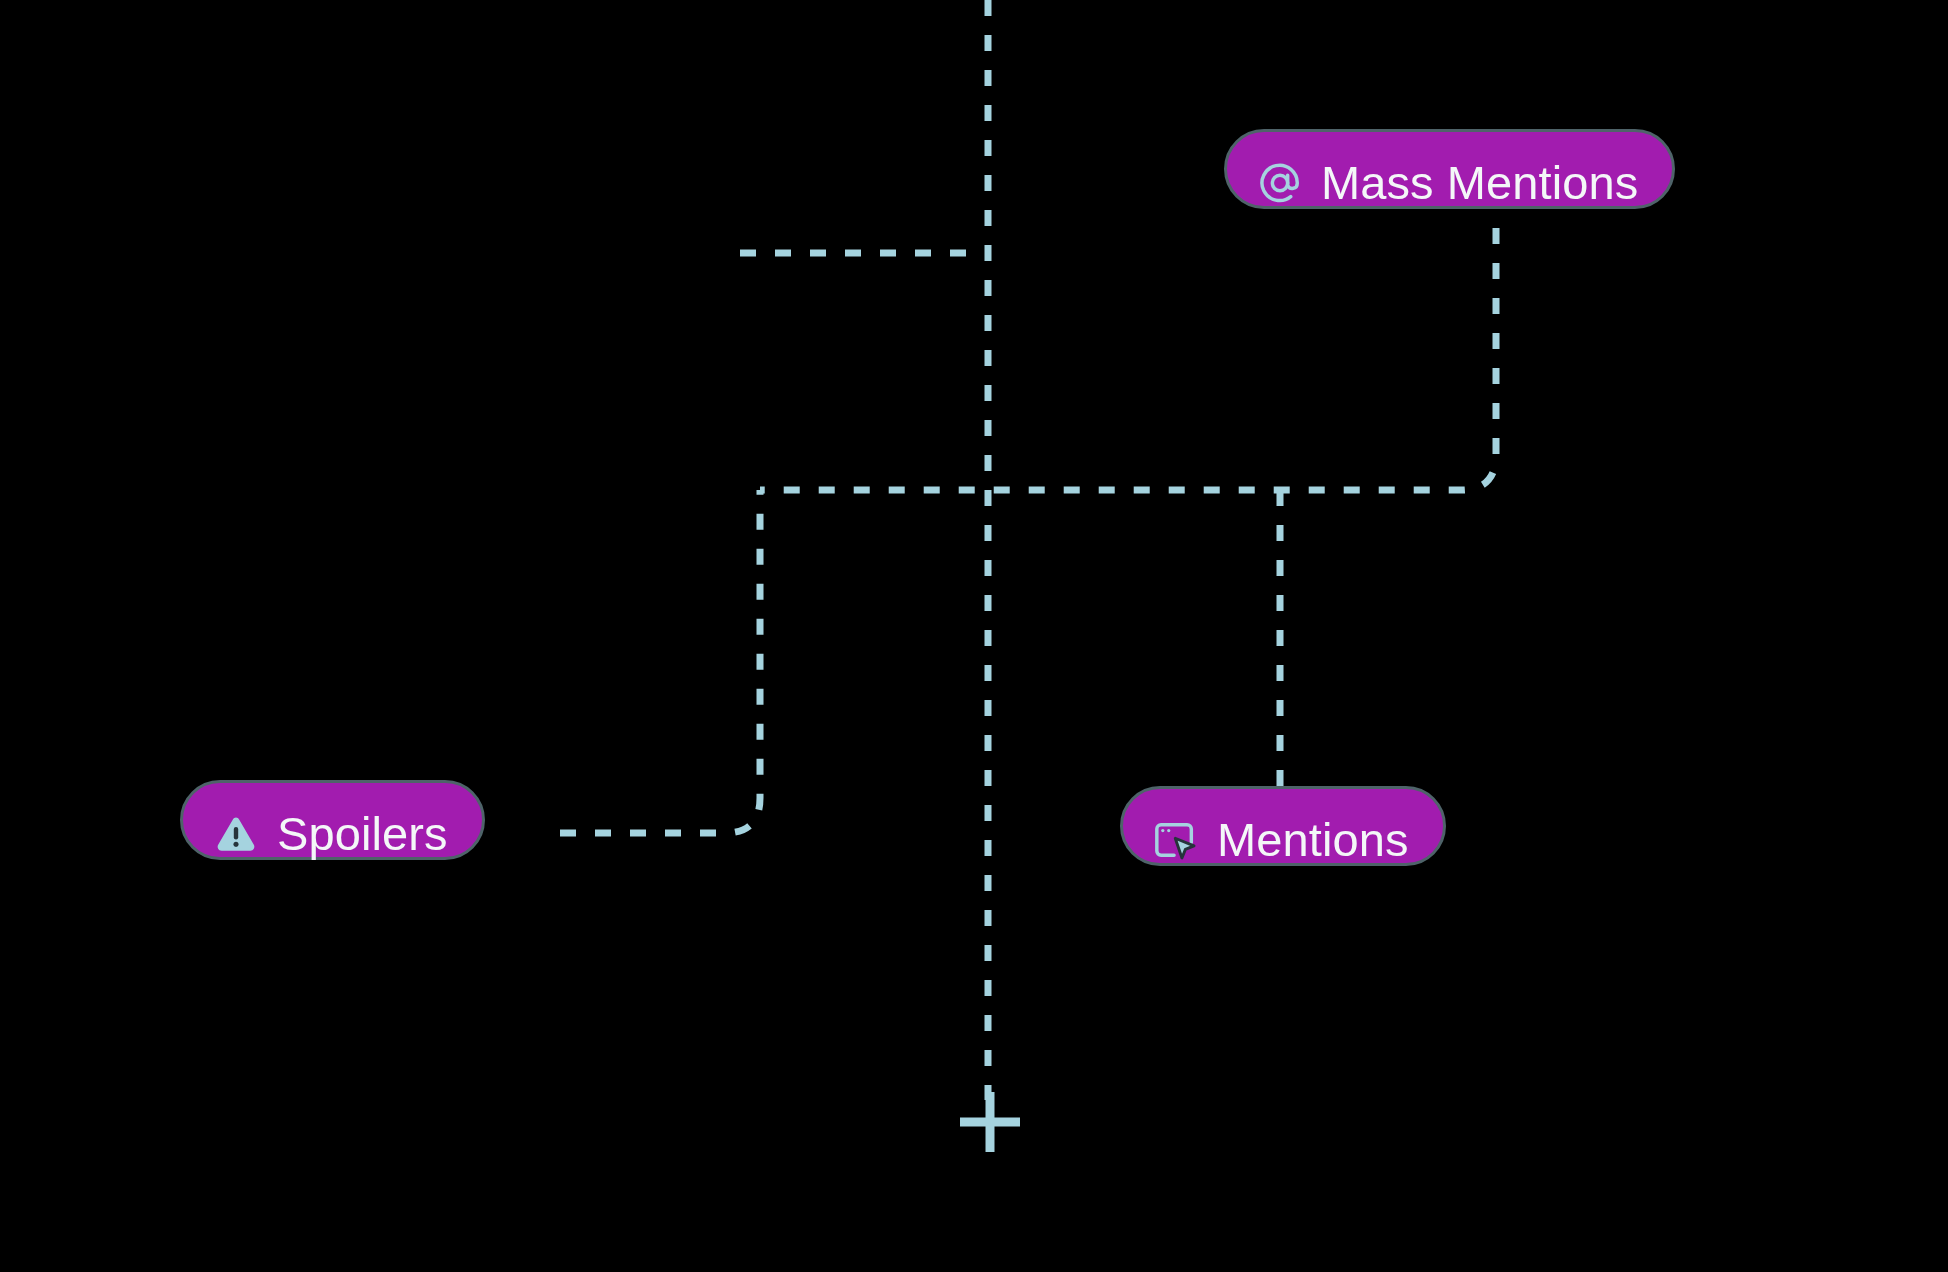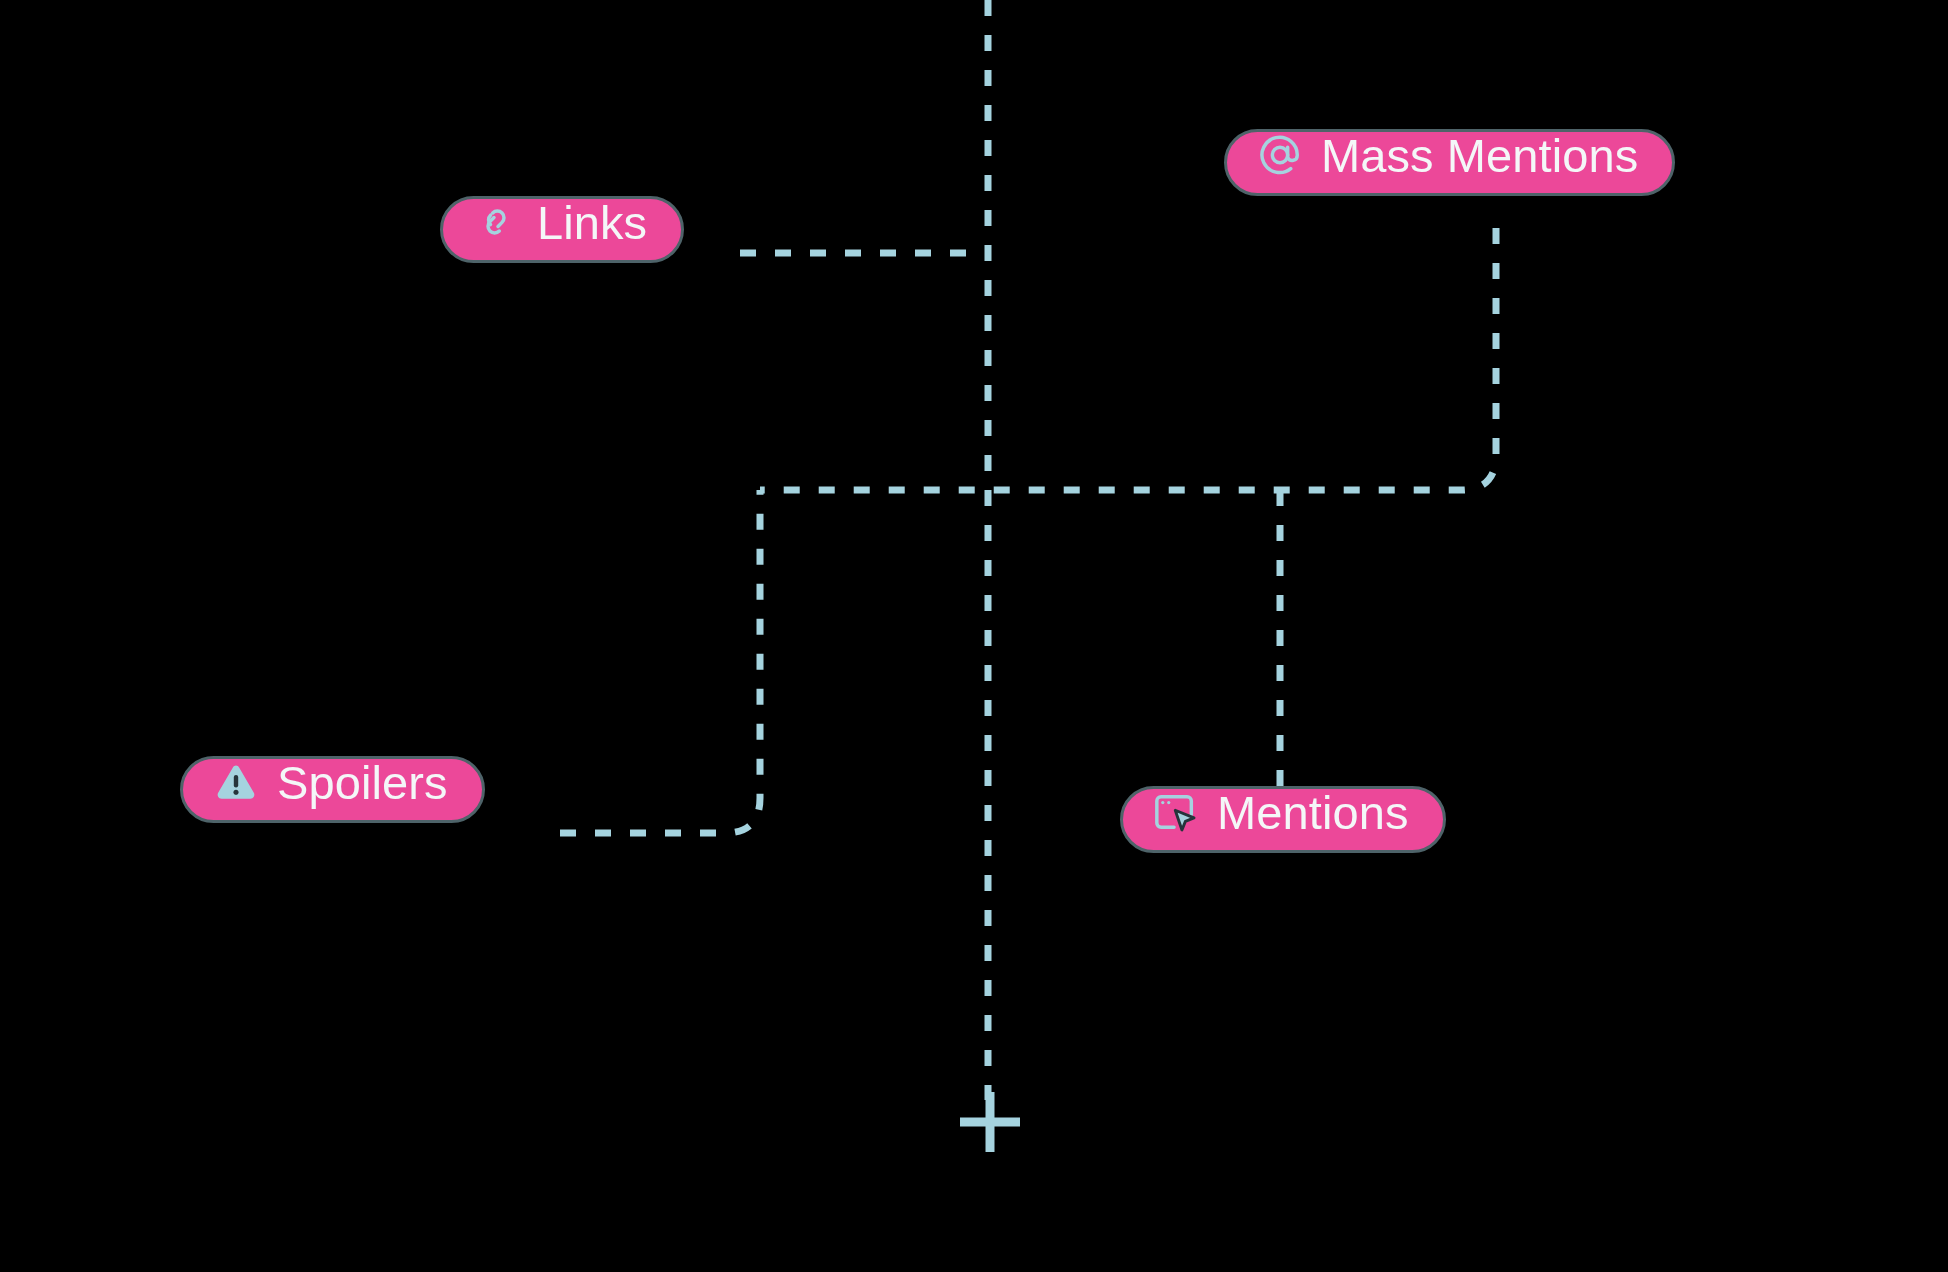--- a/index.html
+++ b/index.html
@@ -23,26 +23,26 @@
   #wires {
     position: absolute;
     inset: 0;
     width: 1948px;
     height: 1272px;
     pointer-events: none;
   }
   .pill {
     position: absolute;
     display: flex;
-    align-items: flex-start;
+    align-items: flex-end;
     box-sizing: border-box;
-    background: #ec4899;
+    background: #a21caf;
     border: 3px solid #4e6369;
     border-radius: 999px;
-    height: 67px;
+    height: 80px;
     padding: 0 34px 0 30px;
     gap: 18px;
     white-space: nowrap;
   }
   .pill .glyph {
     display: flex;
     align-items: center;
     justify-content: center;
     width: 46px;
     height: 46px;
@@ -53,21 +53,21 @@
     color: #f4f7f8;
     font-size: 47px;
     line-height: 1;
     letter-spacing: 0.1px;
     font-weight: 400;
   }
 
   
   #pill-links        { left: 440px;  top: 196px; }
   #pill-mass-mentions{ left: 1224px; top: 129px; }
-  #pill-spoilers     { left: 180px;  top: 756px; }
+  #pill-spoilers     { left: 180px;  top: 780px; }
   #pill-invites      { left: 1120px; top: 786px; }
 </style>
 </head>
 <body>
 
 <div id="canvas">
 
   <svg id="wires" viewBox="0 0 1948 1272" xmlns="http://www.w3.org/2000/svg">
     <g fill="none" stroke="#a5d3df" stroke-width="7" stroke-linecap="butt" stroke-dasharray="16 19">
       <path d="M 988 0 L 988 1100"></path>
@@ -76,30 +76,20 @@
       <path d="M 560 833 L 725 833 Q 760 833 760 798 L 760 490"></path>
       <path d="M 1280 786 L 1280 490"></path>
     </g>
 
     <g stroke="#a5d3df" stroke-width="9" stroke-linecap="butt">
       <line x1="960" y1="1122" x2="1020" y2="1122"></line>
       <line x1="990" y1="1092" x2="990" y2="1152"></line>
     </g>
   </svg>
 
-  <div class="pill" id="pill-links">
-    <span class="glyph">
-      <svg width="44" height="44" viewBox="0 0 24 24" fill="none" stroke="#a5d3df" stroke-width="1.9" stroke-linecap="round" stroke-linejoin="round">
-        <path d="M10.2 7.1 A3.6 3.6 0 0 1 15.3 12.2 L13.1 14.4"></path>
-        <path d="M13.8 16.9 A3.6 3.6 0 0 1 8.7 11.8 L10.9 9.6"></path>
-        <path d="M9.0 8.3 A3.6 3.6 0 0 0 9.0 13.4"></path>
-      </svg>
-    </span>
-    <span class="plabel">Links</span>
-  </div>
 
   <div class="pill" id="pill-mass-mentions">
     <span class="glyph">
       <svg width="46" height="46" viewBox="0 0 24 24" fill="none" stroke="#a5d3df" stroke-width="1.8" stroke-linecap="round" stroke-linejoin="round">
         <circle cx="12" cy="12" r="4"></circle>
         <path d="M16 8 L16 13.2 A2.6 2.6 0 0 0 21 12.2 A9.2 9.2 0 1 0 17.6 19.1"></path>
       </svg>
     </span>
     <span class="plabel">Mass Mentions</span>
   </div>

